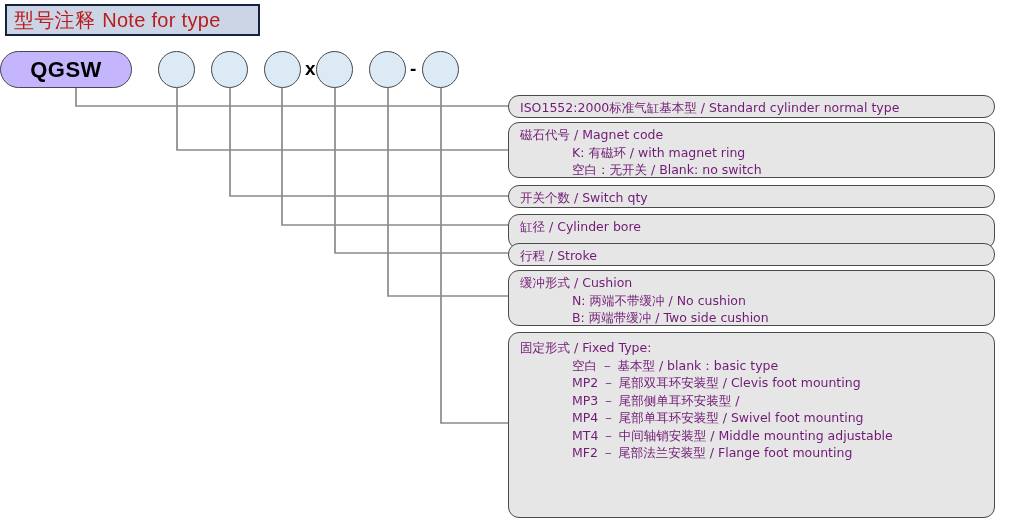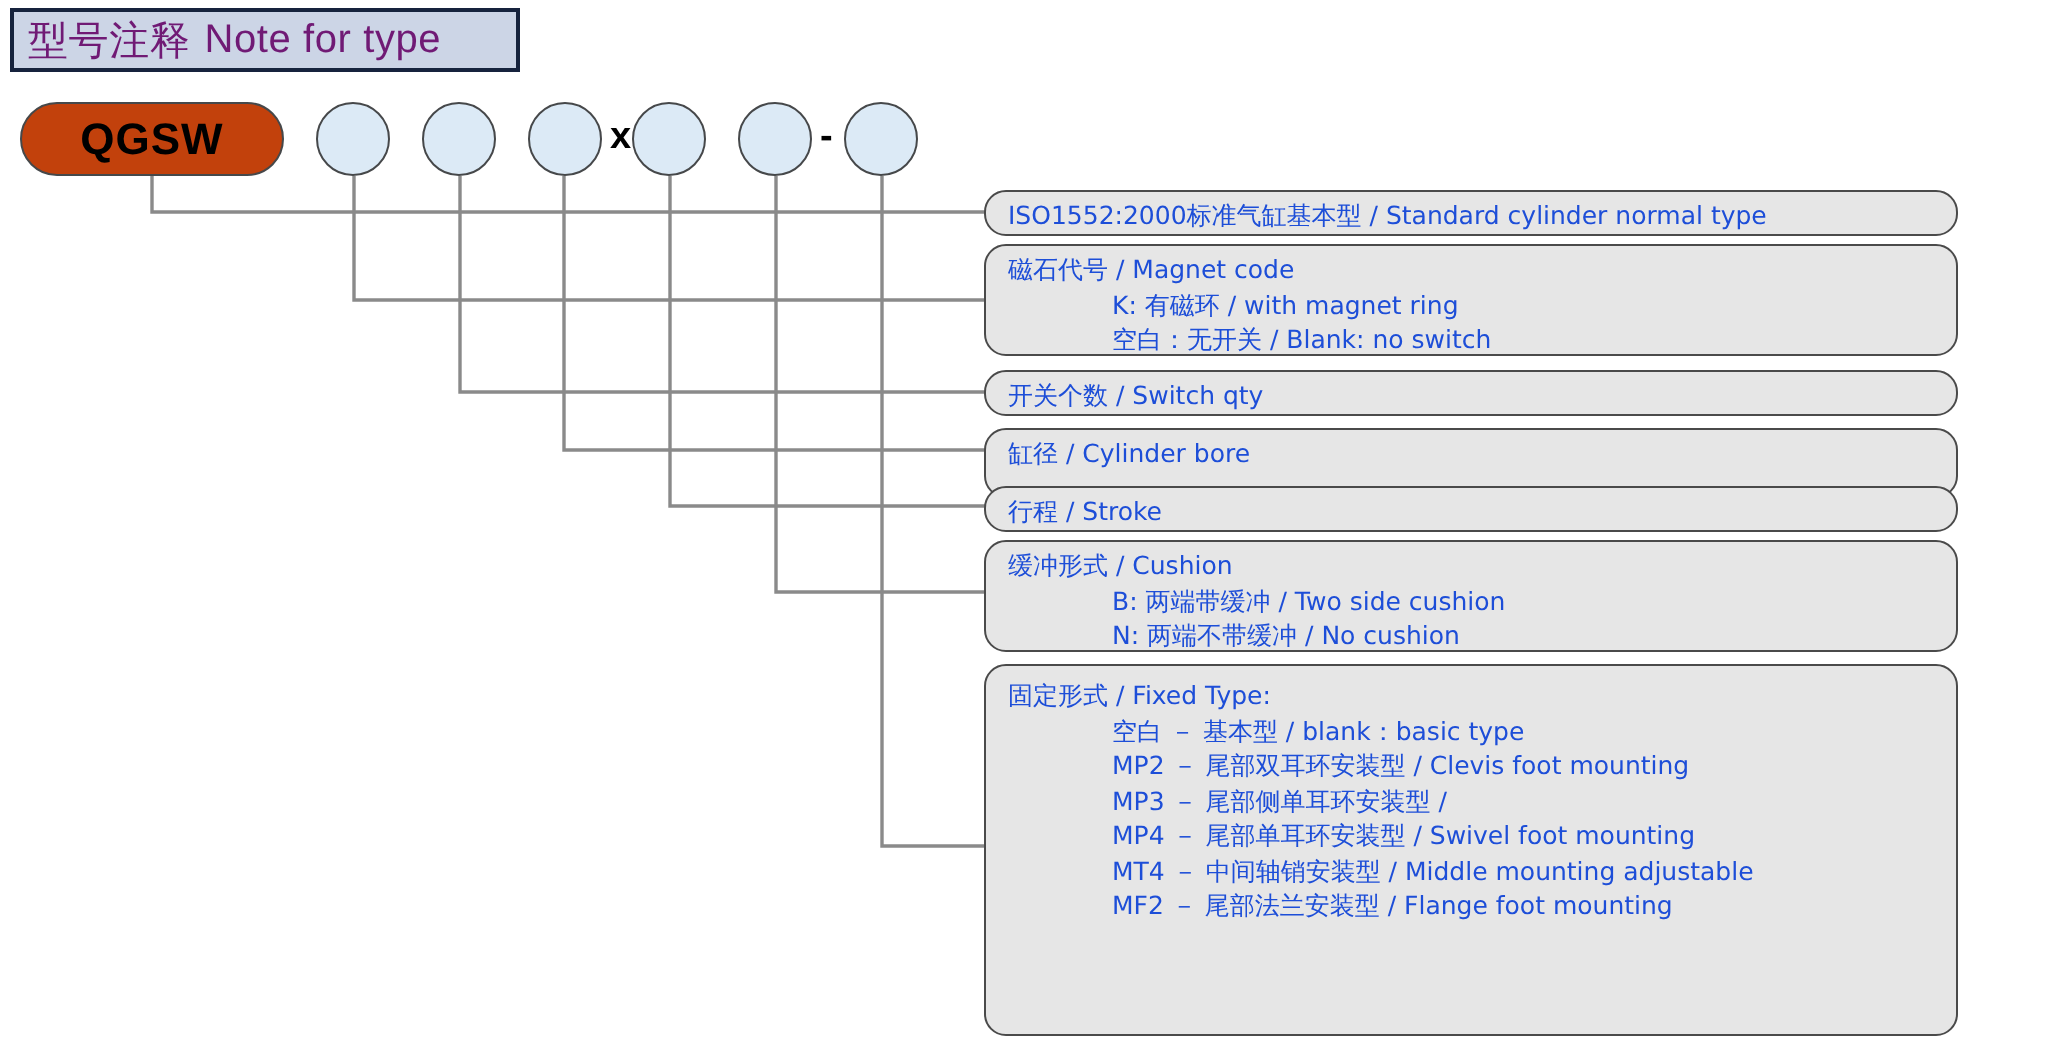--- a/index.html
+++ b/index.html
@@ -20,29 +20,29 @@
   .title-box{
     position:absolute;
     left:5px;top:4px;width:255px;height:32px;
     background:#ccd5e6;
     border:2px solid #16233d;
     box-sizing:border-box;
     display:flex;align-items:center;
     padding-left:7px;
     font-size:20px;
     letter-spacing:.3px;
-    color:#701a75;
+    color:#b91c1c;
   }
   .title-box .cn{font-family:"DejaVu Sans",sans-serif;font-size:20px;}
 
   
   .code-rect{
     position:absolute;
-    left:10px;top:51px;width:132px;height:37px;
-    background:#c2410c;
+    left:0;top:51px;width:132px;height:37px;
+    background:#c4b5fd;
     border:1.6px solid #46484a;
     border-radius:19px;
     box-sizing:border-box;
     display:flex;align-items:center;justify-content:center;
     font-size:22px;font-weight:bold;color:#000;
     letter-spacing:.5px;
   }
   .node-circle{
     position:absolute;
     width:37px;height:37px;
@@ -55,30 +55,30 @@
   .sep{
     position:absolute;
     top:58px;
     font-size:19px;font-weight:bold;color:#000;
     line-height:22px;
   }
 
   
   .desc-box{
     position:absolute;
-    left:492px;
+    left:508px;
     width:487px;
     background:#e6e6e6;
     border:1.4px solid #4a4a4a;
     border-radius:11px;
     box-sizing:border-box;
     padding:3px 0 3px 11px;
     font-size:12.5px;
     line-height:17.5px;
-    color:#1d4ed8;
+    color:#701a75;
   }
   .desc-box .ln{white-space:nowrap;}
   .desc-box .ind{padding-left:52px;}
   .cn{font-family:"DejaVu Sans",sans-serif;}
 </style>
 </head>
 <body>
 
 <div id="stage">
 
@@ -137,22 +137,22 @@
   <div class="desc-box" style="top:214px;height:35px">
     <div class="ln cn">缸径 / Cylinder bore</div>
   </div>
 
   <div class="desc-box" style="top:243px;height:23px">
     <div class="ln cn">行程 / Stroke</div>
   </div>
 
   <div class="desc-box" style="top:270px;height:56px">
     <div class="ln cn">缓冲形式 / Cushion</div>
+    <div class="ln cn ind">N: 两端不带缓冲 / No cushion</div>
     <div class="ln cn ind">B: 两端带缓冲 / Two side cushion</div>
-    <div class="ln cn ind">N: 两端不带缓冲 / No cushion</div>
   </div>
 
   <div class="desc-box" style="top:332px;height:186px;padding-top:6px">
     <div class="ln cn">固定形式 / Fixed Type:</div>
     <div class="ln cn ind">空白 － 基本型 / blank：basic type</div>
     <div class="ln cn ind">MP2 － 尾部双耳环安装型 / Clevis foot mounting</div>
     <div class="ln cn ind">MP3 － 尾部侧单耳环安装型 /</div>
     <div class="ln cn ind">MP4 － 尾部单耳环安装型 / Swivel foot mounting</div>
     <div class="ln cn ind">MT4 － 中间轴销安装型 / Middle mounting adjustable</div>
     <div class="ln cn ind">MF2 － 尾部法兰安装型 / Flange foot mounting</div>

